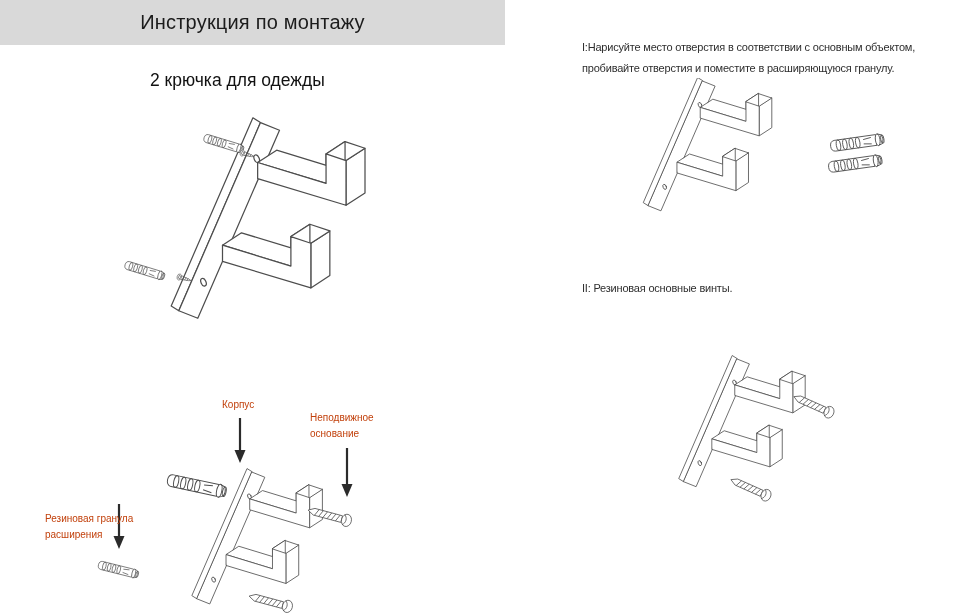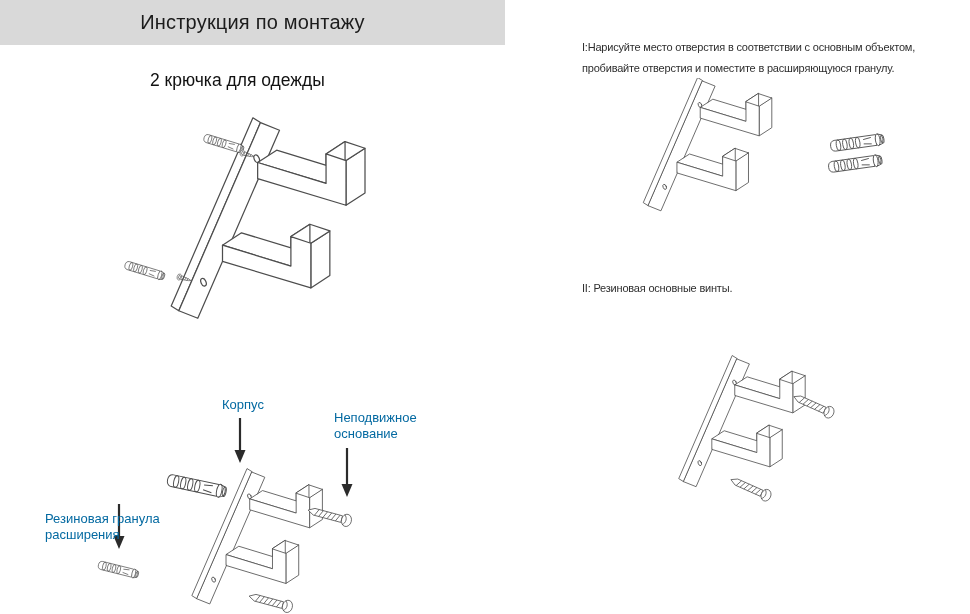--- a/index.html
+++ b/index.html
@@ -17,24 +17,24 @@
   .subtitle{
     position:absolute;left:113px;top:70px;font-size:17.5px;color:#111111;margin-left:37px;
   }
   .step-text{
     position:absolute;left:582px;font-size:11px;letter-spacing:-0.2px;
     color:#2e2e2e;line-height:21px;white-space:nowrap;
   }
   .step1{top:37px;}
   .step2{top:278px;}
   .callout{
-    position:absolute;font-size:13px;line-height:16px;color:#0369a1;
+    position:absolute;font-size:10px;line-height:16px;color:#c2410c;
   }
   .callout-body{left:222px;top:397px;}
-  .callout-fixed-base{left:310px;top:410px;width:100px;margin-left:24px;}
+  .callout-fixed-base{left:310px;top:410px;width:100px;}
   .callout-granule{left:45px;top:467px;width:140px;margin-top:44px;}
   .diag{position:absolute;}
   .arrow-line{stroke:#2b2b2b;stroke-width:2.2;fill:none;}
   .arrow-head{fill:#2b2b2b;stroke:none;}
 </style>
 </head>
 <body>
 
 <div class="page">
 

